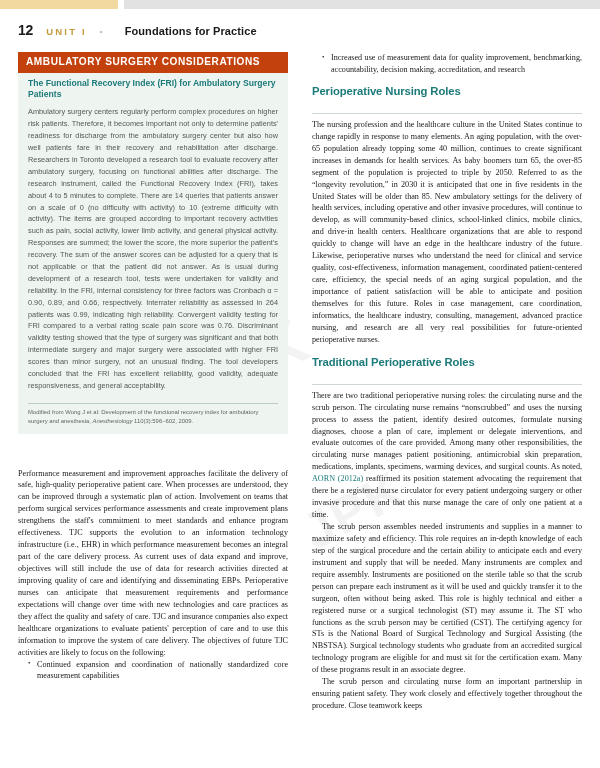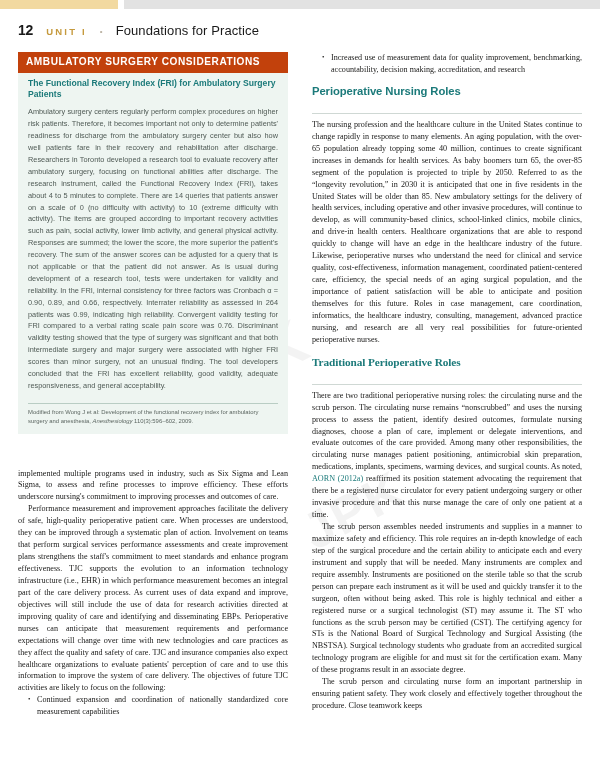--- a/index.html
+++ b/index.html
@@ -62,24 +62,25 @@
     color: #c59a3e;
     letter-spacing: 2.2px;
   }
   .runhead-dot {
     font-size: 8px;
     color: #b9b0a0;
     position: relative;
     top: -1px;
   }
   .runhead-title {
-    font-size: 13px;
-    font-weight: normal;
+    font-size: 11px;
+    font-weight: bold;
     color: #1a1a1a;
     letter-spacing: 0.1px;
+    margin-left: 9px;
   }
 
   
   .page-cols {
     position: absolute;
     top: 52px;
     left: 18px;
     width: 564px;
     height: 706px;
   }
@@ -187,21 +188,21 @@
   .sec-head {
     font-family: "Liberation Sans", sans-serif;
     font-size: 11.3px;
     font-weight: bold;
     color: #1c7a7a;
     letter-spacing: -0.1px;
     margin: 9px 0 0 0;
     padding-bottom: 16px;
     border-bottom: 1px solid #cfd8d4;
   }
-  .sec-head.tight { margin-top: 10px; font-family: Liberation Serif, serif; }
+  .sec-head.tight { margin-top: 10px; }
   .after-head { margin-top: 5px; }
 
   .cite-link { color: #1c7a7a; }
 
   
   .wm {
     position: absolute;
     font-family: "Liberation Sans", sans-serif;
     font-weight: bold;
     color: #000;
@@ -242,21 +243,20 @@
       <div class="feature-sub">The Functional Recovery Index (FRI) for Ambulatory Surgery Patients</div>
       <div class="feature-body">
         <p>Ambulatory surgery centers regularly perform complex procedures on higher risk patients. Therefore, it becomes important not only to determine patients' readiness for discharge from the ambulatory surgery center but also how well patients fare in their recovery and rehabilitation after discharge. Researchers in Toronto developed a research tool to evaluate recovery after ambulatory surgery, focusing on functional abilities after discharge. The research instrument, called the Functional Recovery Index (FRI), takes about 4 to 5 minutes to complete. There are 14 queries that patients answer on a scale of 0 (no difficulty with activity) to 10 (extreme difficulty with activity). The items are grouped according to important recovery activities such as pain, social activity, lower limb activity, and general physical activity. Responses are summed; the lower the score, the more superior the patient's recovery. The sum of the answer scores can be adjusted for a query that is not applicable or that the patient did not answer. As is usual during development of a research tool, tests were undertaken for validity and reliability. In the FRI, internal consistency for three factors was Cronbach α = 0.90, 0.89, and 0.66, respectively. Interrater reliability as assessed in 264 patients was 0.99, indicating high reliability. Convergent validity testing for FRI compared to a verbal rating scale pain score was 0.76. Discriminant validity testing showed that the type of surgery was significant and that both intermediate surgery and major surgery were associated with higher FRI scores than minor surgery, not an unusual finding. The tool developers concluded that the FRI has excellent reliability, good validity, adequate responsiveness, and general acceptability.</p>
       </div>
       <div class="feature-rule"></div>
       <div class="feature-source"><span>Modified from Wong J et al: Development of the functional recovery index for ambulatory surgery and anesthesia, </span><i>Anesthesiology</i><span> 110(3):596–602, 2009.</span></div>
     </div>
 
     <div class="spacer-after-box"></div>
 
-    <p class="body-text">implemented multiple programs used in industry, such as Six Sigma and Lean Sigma, to assess and refine processes to improve efficiency. These efforts underscore nursing's commitment to improving processes and outcomes of care.</p>
     <p class="body-text">Performance measurement and improvement approaches facilitate the delivery of safe, high-quality perioperative patient care. When processes are understood, they can be improved through a systematic plan of action. Involvement on teams that perform surgical services performance assessments and create improvement plans strengthens the staff's commitment to meet standards and enhance program effectiveness. TJC supports the evolution to an information technology infrastructure (i.e., EHR) in which performance measurement becomes an integral part of the care delivery process. As current uses of data expand and improve, objectives will still include the use of data for research activities directed at improving quality of care and identifying and disseminating EBPs. Perioperative nurses can anticipate that measurement requirements and performance expectations will change over time with new technologies and care practices as they affect the quality and safety of care. TJC and insurance companies also expect healthcare organizations to evaluate patients' perception of care and to use this information to improve the system of care delivery. The objectives of future TJC activities are likely to focus on the following:</p>
 
     <ul class="bullets">
       <li>Continued expansion and coordination of nationally standardized core measurement capabilities</li>
     </ul>
   </div>
 
   <div class="col col-right">
 
     <ul class="bullets">

